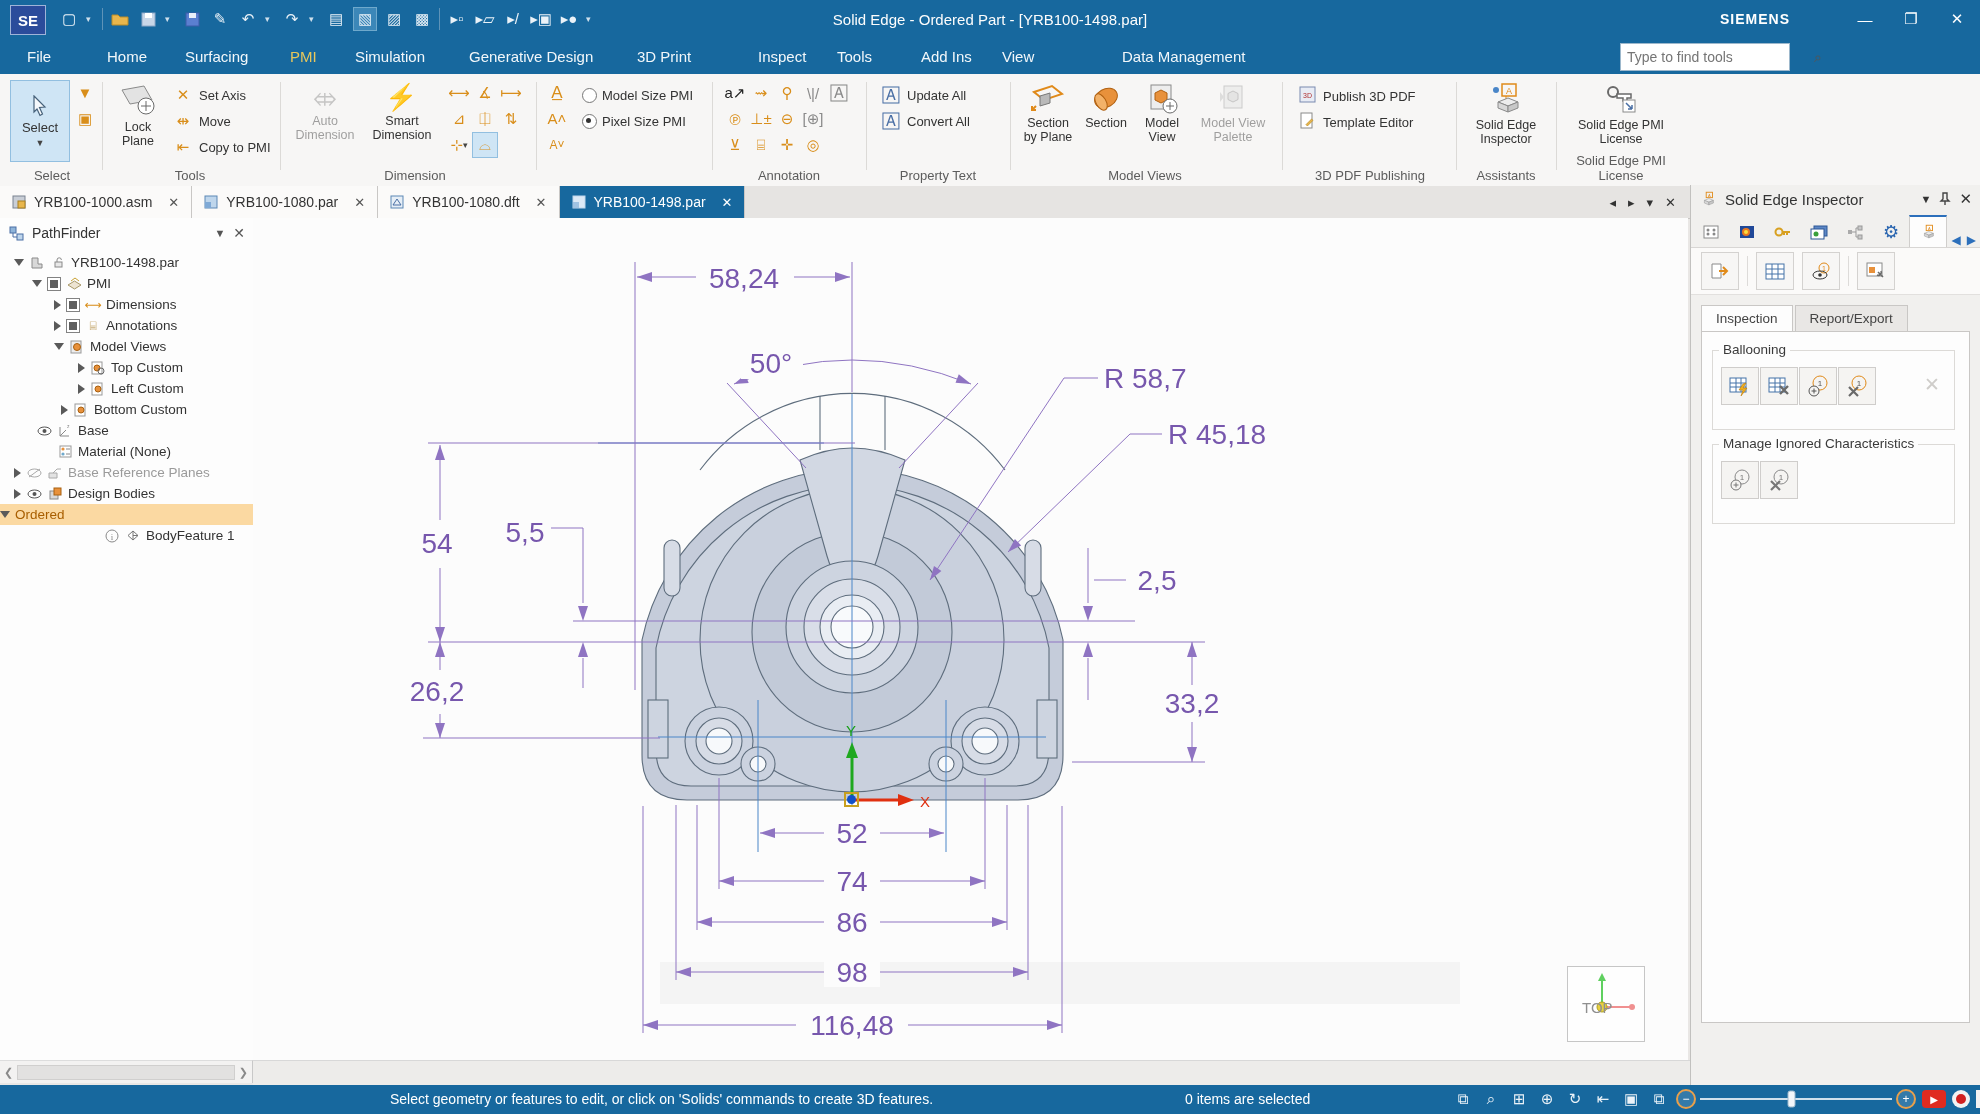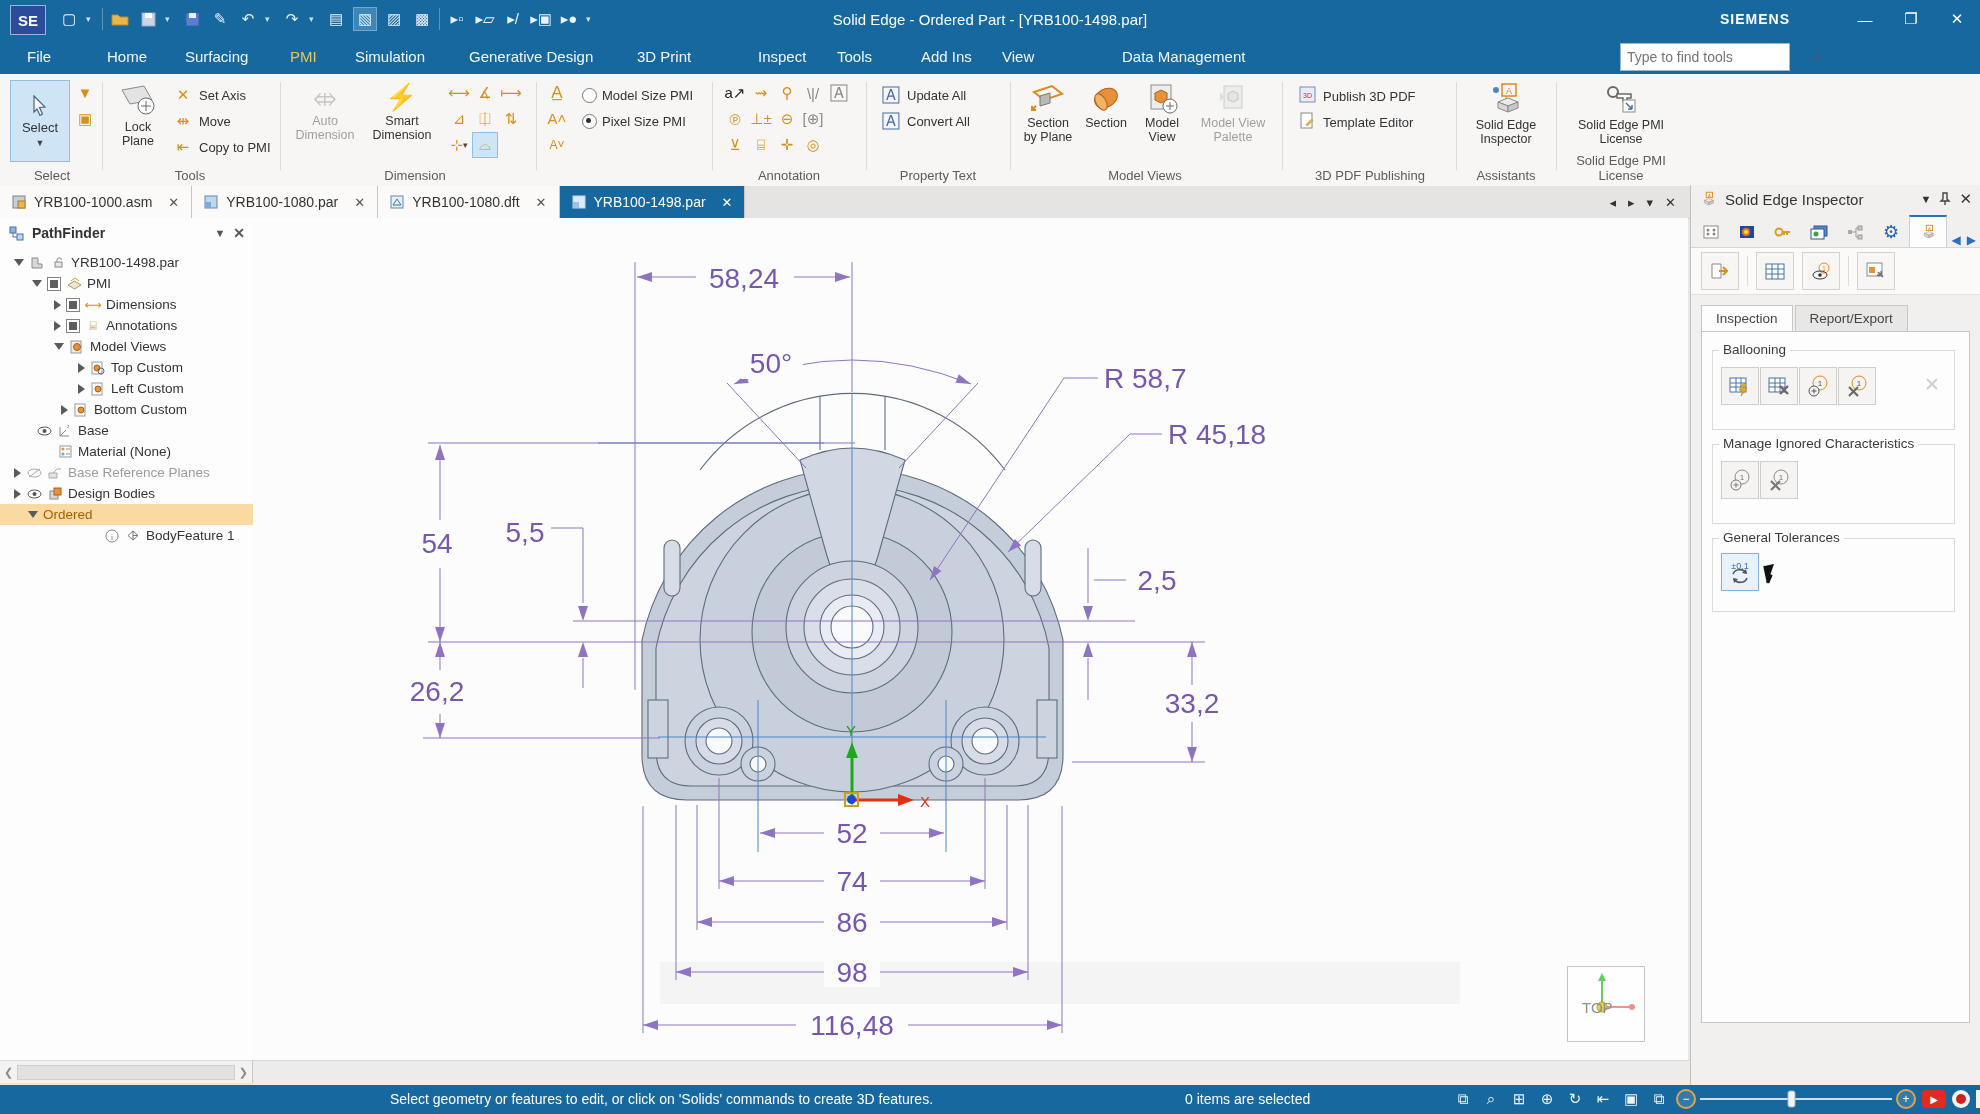--- a/index.html
+++ b/index.html
@@ -42,21 +42,21 @@
   
   .docbar{left:0;top:186px;width:1690px;height:32px;background:#E6E4E2;border-bottom:1px solid #C9C7C5;display:flex;align-items:stretch;}
   .dtab{display:flex;align-items:center;gap:8px;padding:0 12px;font-size:14px;color:#333;background:#FBFAF9;border-right:1px solid #C9C7C5;}
   .dtab .x{font-size:13px;color:#555;margin-left:8px;}
   .dtab.active{background:#17689E;color:#fff;}
   .dtab.active .x{color:#fff;}
   .ficon{width:14px;height:14px;display:inline-block;position:relative;}
   .tabctl{margin-left:auto;display:flex;align-items:center;gap:12px;padding-right:14px;color:#333;font-size:13px;}
   
   .pf{left:0;top:218px;width:253px;height:842px;background:#FDFDFD;border-right:1px solid #C8C8C8;}
-  .pfhead{display:flex;align-items:center;height:30px;padding:0 8px;gap:8px;font-size:14px;color:#333;font-weight:bold;}
+  .pfhead{display:flex;align-items:center;height:30px;padding:0 8px;gap:8px;font-size:14px;color:#333;}
   .pfrow{display:flex;align-items:center;height:21px;font-size:13.5px;color:#333;gap:5px;white-space:nowrap;}
   .tri-d{width:0;height:0;border-left:5px solid transparent;border-right:5px solid transparent;border-top:7px solid #5A5A5A;flex:none;}
   .tri-r{width:0;height:0;border-top:5px solid transparent;border-bottom:5px solid transparent;border-left:7px solid #5A5A5A;flex:none;}
   .cb{width:12px;height:12px;border:1px solid #828282;background:#fff;position:relative;flex:none;}
   .cb::after{content:"";position:absolute;left:2px;top:2px;right:2px;bottom:2px;background:#5F5F5F;}
   .pfico{width:16px;height:16px;flex:none;display:inline-flex;align-items:center;justify-content:center;font-size:12px;}
   .hlrow{background:#FBD9A2;}
   .pfsb{left:0;top:1060px;width:253px;height:23px;background:#F3F2F1;border-top:1px solid #DDD;border-right:1px solid #C8C8C8;display:flex;align-items:center;justify-content:space-between;color:#8A8A8A;font-size:11px;padding:0 4px;box-sizing:border-box;}
   .pfsb .thumb{flex:1;height:13px;background:#E2E1E0;margin:0 4px;border:1px solid #D0CFCE;}
   
@@ -537,21 +537,21 @@
             </svg>
           </span>
           <span class="pfico">
             <svg width="14" height="13" viewBox="0 0 14 13">
               <rect x="2" y="4" width="8" height="8" fill="#D8D8D8" stroke="#8A8A8A"></rect>
               <rect x="6" y="1" width="7" height="7" fill="#E8913B" stroke="#A86010"></rect>
             </svg>
           </span>
           <span>Design Bodies</span>
         </div>
-      <div class="pfrow hlrow" style="padding-left:28px;color:#A85E00;">
+      <div class="pfrow hlrow" style="padding-left:0;color:#A85E00;">
           <span class="tri-d"></span>
           <span>Ordered</span>
         </div>
       <div class="pfrow" style="padding-left:104px;">
           <span class="pfico">
             <svg width="14" height="14" viewBox="0 0 14 14">
               <circle cx="7" cy="7" r="6" fill="none" stroke="#8A8A8A"></circle>
               <text x="7" y="10.5" font-size="9" text-anchor="middle" fill="#8A8A8A" font-family="Liberation Serif">i</text>
             </svg>
           </span>
@@ -904,32 +904,20 @@
             </svg>
           </span>
         <span class="gbtn" style="left:47px;top:16px;">
             <svg width="24" height="22" viewBox="0 0 24 22">
               <circle cx="14" cy="8" r="7" fill="none" stroke="#8A8A8A"></circle>
               <text x="14" y="11" font-size="8" text-anchor="middle" fill="#777" font-family="Liberation Sans">1</text>
               <path d="M4 12 l9 9 m0 -9 l-9 9" stroke="#777" stroke-width="2.2"></path>
             </svg>
           </span>
       </div>
-      <div class="grp" style="top:206px;height:72px;">
-        <span class="grplabel">General Tolerances</span>
-        <span class="gbtn" style="left:8px;top:14px;background:#E8F2FB;border-color:#7FB2DE;">
-          <svg width="24" height="24" viewBox="0 0 24 24">
-              <text x="12" y="9" font-size="9" text-anchor="middle" fill="#3A6EA5" font-family="Liberation Sans">±0.1</text>
-              <path d="M5 14 a7 6 0 0 1 13 -1 M19 18 a7 6 0 0 1 -13 1" fill="none" stroke="#555" stroke-width="1.6"></path>
-              <path d="M18 9 l1 5 -5 -1z" fill="#555"></path>
-              <path d="M6 23 l-1 -5 5 1z" fill="#555"></path>
-            </svg>
-        </span>
-        <span class="cursor-arrow" style="left:52px;top:26px;"></span>
-      </div>
     </div>
   </div>
 
   <div class="abs status">
     <span class="abs" style="left:390px;top:6px;">Select geometry or features to edit, or click on 'Solids' commands to create 3D features.</span>
     <span class="abs" style="left:1185px;top:6px;">0 items are selected</span>
     <div class="abs" style="left:1452px;top:3px;display:flex;align-items:center;gap:6px;">
       <span class="sico2">⧉</span>
       <span class="sico2">⌕</span>
       <span class="sico2">⊞</span>

